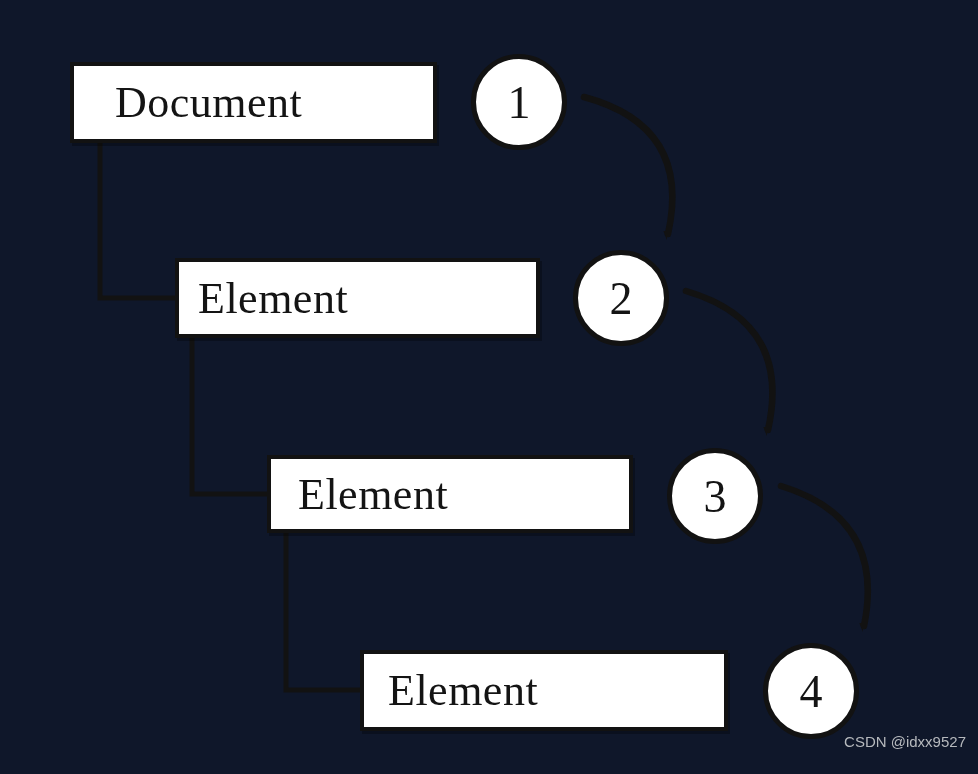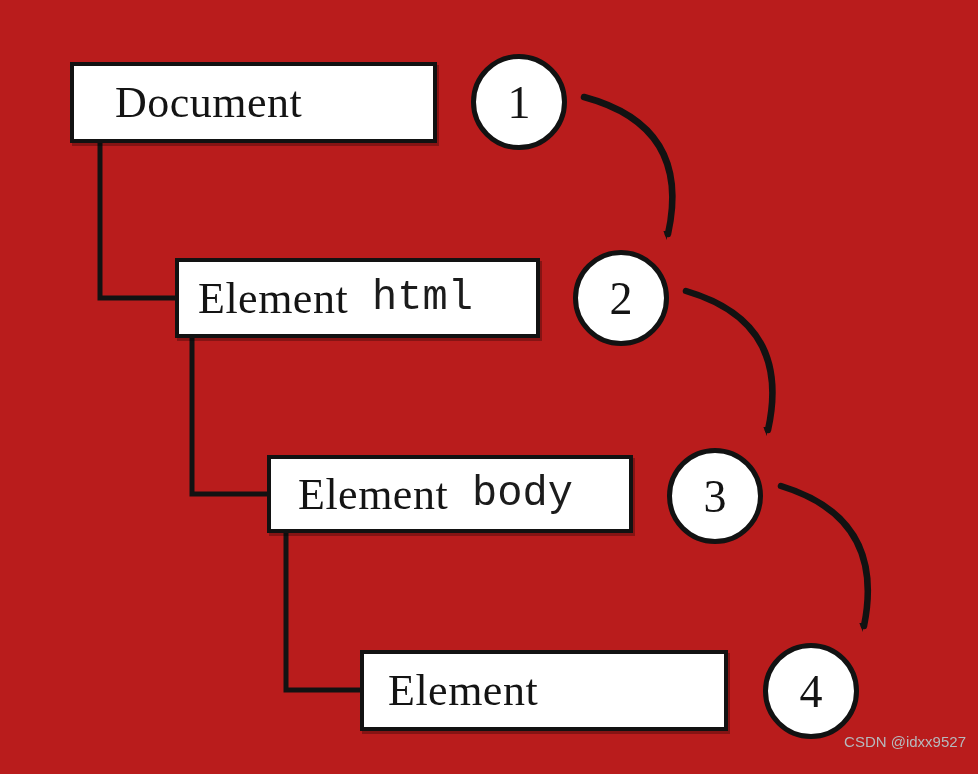--- a/index.html
+++ b/index.html
@@ -7,21 +7,21 @@
     padding: 0;
     width: 978px;
     height: 774px;
     background: #ffffff;
     overflow: hidden;
   }
   #stage {
     position: relative;
     width: 978px;
     height: 774px;
-    background: #b91c1c;
+    background: #0f172a;
     font-family: "Liberation Serif", serif;
   }
   #wires {
     position: absolute;
     left: 0; top: 0;
     width: 978px; height: 774px;
   }
   .node-box {
     position: absolute;
     box-sizing: border-box;
@@ -100,26 +100,24 @@
     <path d="M 781 486 Q 886 518 864 626" fill="none" stroke="#121212" stroke-width="6.5" stroke-linecap="round" marker-end="url(#vhead)"></path>
   </svg>
 
   <div id="box-document" class="node-box">
     <span class="serif-label">Document</span>
 
   </div>
 
   <div id="box-html" class="node-box">
     <span class="serif-label">Element</span>
-    <span class="mono-label">html</span>
   </div>
 
   <div id="box-body" class="node-box">
     <span class="serif-label">Element</span>
-    <span class="mono-label">body</span>
   </div>
 
   <div id="box-div" class="node-box">
     <span class="serif-label">Element</span>
   </div>
 
   <div id="circle-1" class="order-circle">
     <span>1</span>
   </div>
   <div id="circle-2" class="order-circle">

